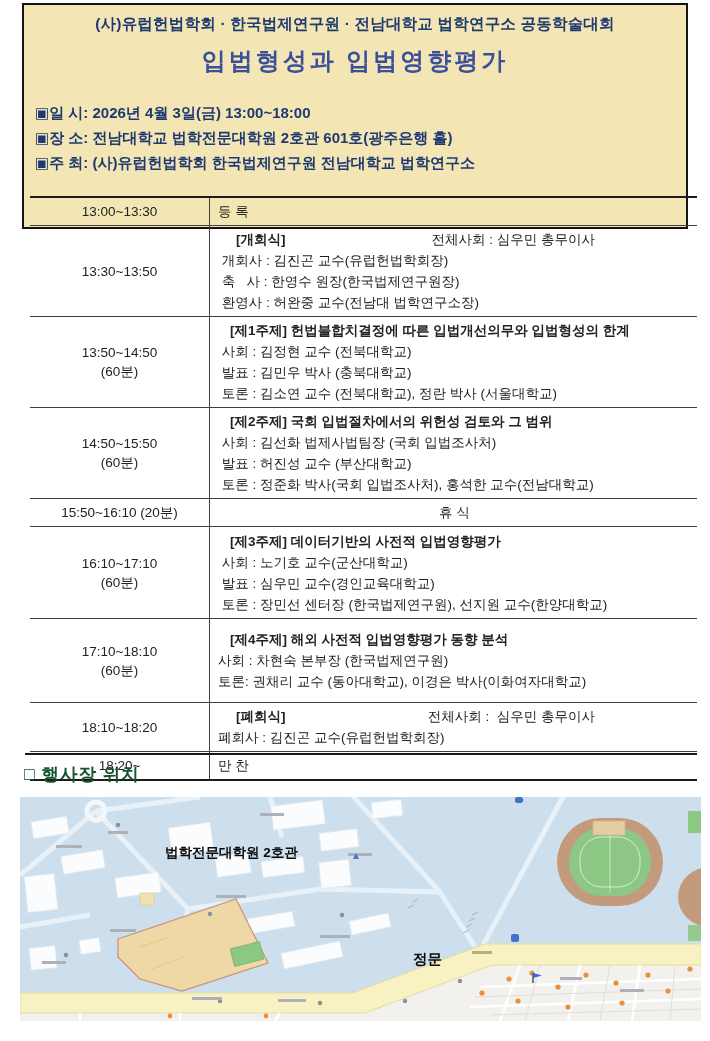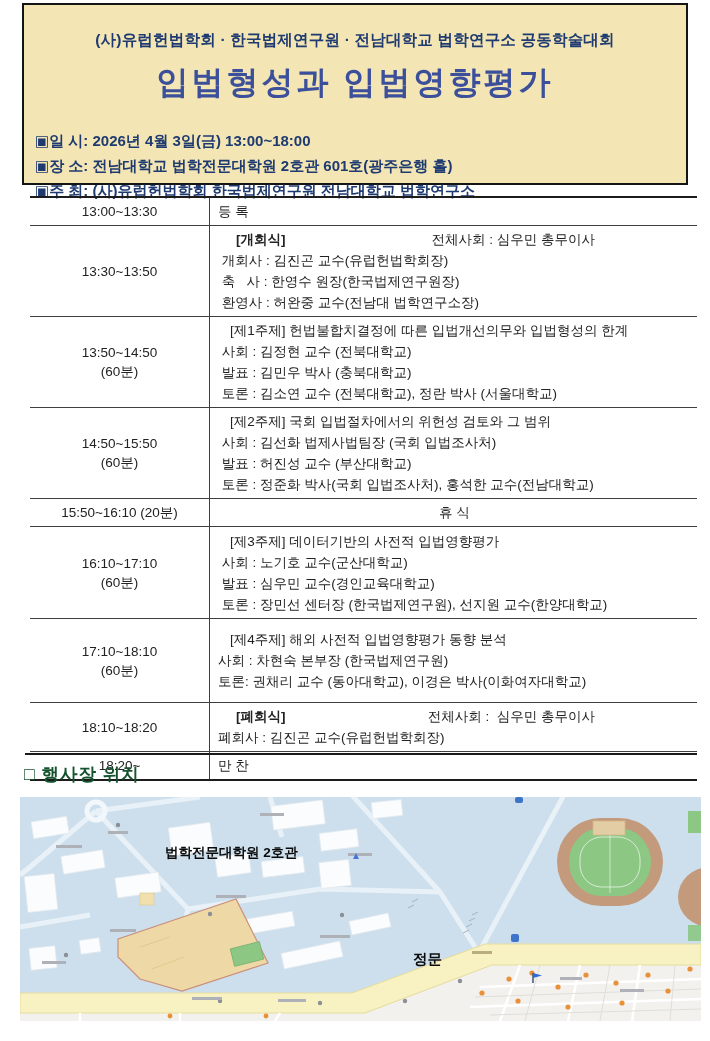--- a/index.html
+++ b/index.html
@@ -4,29 +4,29 @@
 <style>
   * { margin:0; padding:0; box-sizing:border-box; }
   html,body { background:#ffffff; }
   body { font-family:"Liberation Sans","DejaVu Sans",sans-serif; }
   .page {
     position:relative; width:710px; height:1041px; background:#fff; overflow:hidden;
   }
 
   
   .header-box {
-    position:absolute; left:22px; top:3px; width:666px; height:182px;
-    background:#f3e6b4; border:2px solid #141414; padding:25px 10px 0 10px;
+    position:absolute; left:22px; top:3px; width:666px; height:226px;
+    background:#f3e6b4; border:2px solid #141414; padding:9px 10px 0 10px;
   }
   .supertitle {
     text-align:center; font-size:15.5px; font-weight:bold; color:#1e3a70;
     letter-spacing:0.2px; white-space:nowrap;
   }
   .conf-title {
-    text-align:center; font-size:32px; font-weight:bold; color:#3c4f9b;
+    text-align:center; font-size:24px; font-weight:bold; color:#3c4f9b;
     letter-spacing:3px; margin-top:10px; white-space:nowrap;
   }
   .info-lines { margin-top:23px; padding-left:1px; }
   .info-line {
     font-size:15px; font-weight:bold; color:#1e3a70; line-height:25px; white-space:pre;
   }
 
   
   .schedule {
     position:absolute; left:30px; top:196px; width:667px;
@@ -39,21 +39,21 @@
     width:180px; flex:0 0 180px; border-right:1px solid #3f3f3f;
     display:flex; flex-direction:column; justify-content:center; align-items:center;
     text-align:center; line-height:19px; padding:2px 0;
   }
   .content-cell { flex:1; padding:3px 6px 3px 8px; display:flex; flex-direction:column; justify-content:center; }
   .content-cell.center { align-items:center; }
   .cline { line-height:21px; white-space:pre; }
   .session-head { display:flex; line-height:21px; white-space:pre; }
   .head-label { font-weight:bold;padding-left:18px; }
   .head-right { margin-left:auto; margin-right:96px; }
-  .topic-line { font-weight:normal; line-height:21px; white-space:pre;padding-left:12px; }
+  .topic-line { font-weight:bold; line-height:21px; white-space:pre;padding-left:12px; }
   .r-register { min-height:20px; }
   .r-opening  { min-height:85px; }
   .r-s1 { min-height:88px; }
   .r-s2 { min-height:82px; }
   .r-break { min-height:27px; }
   .r-s3 { min-height:92px; }
   .r-s4 { min-height:84px; }
   .r-closing { min-height:39px; }
   .r-dinner { min-height:23px; }
 

